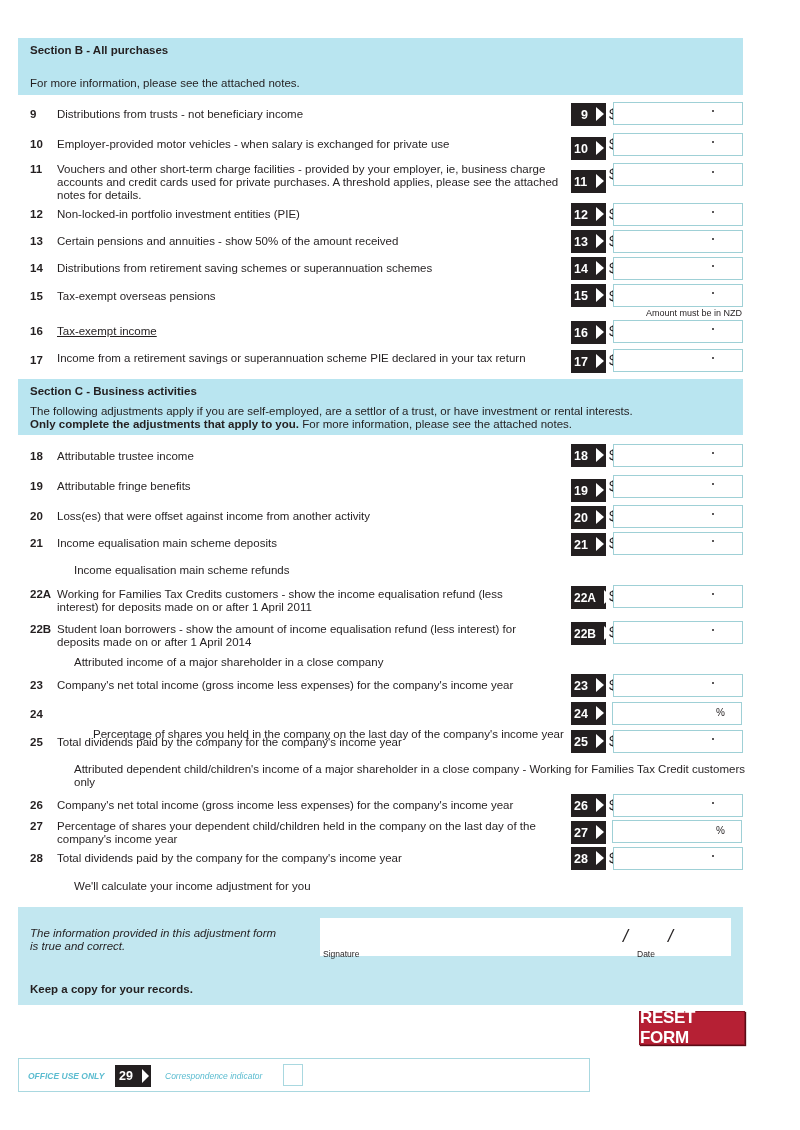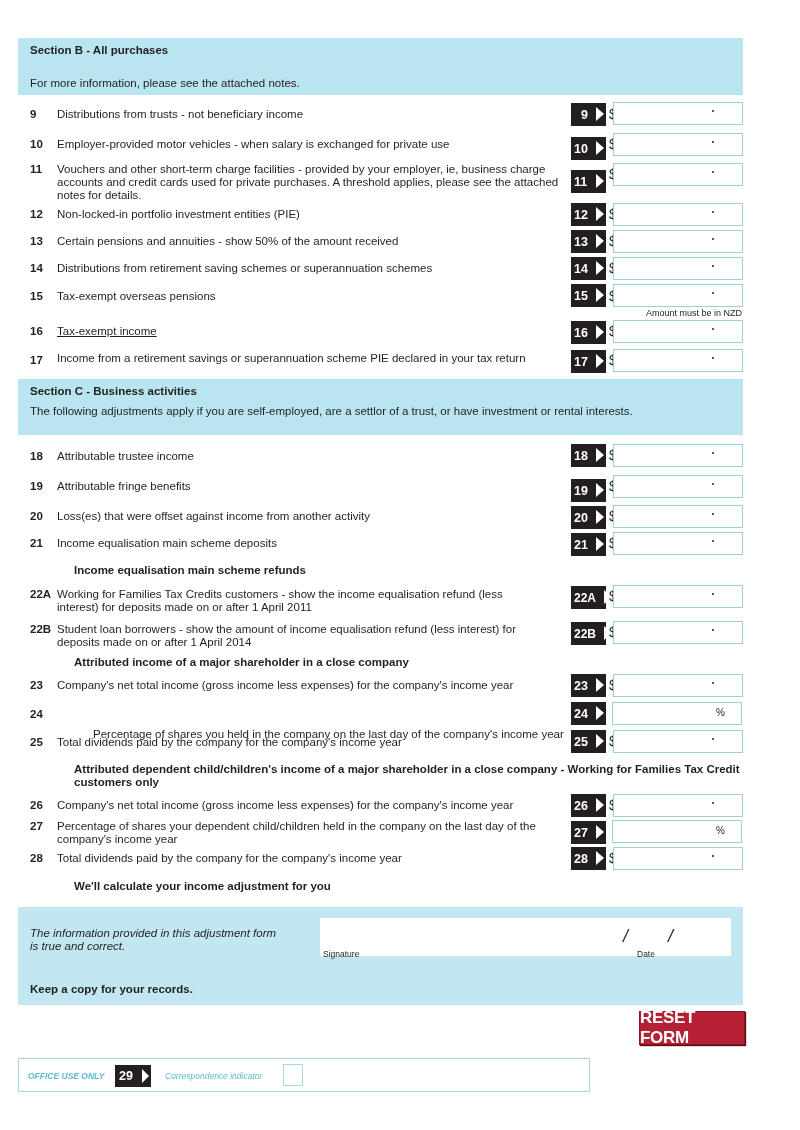--- a/index.html
+++ b/index.html
@@ -2,21 +2,21 @@
 <html><head>
 <meta charset="utf-8">
 <style>
   * { box-sizing: border-box; margin: 0; padding: 0; }
   body { width: 800px; height: 1130px; background: #ffffff; position: relative; font-family: "Liberation Sans", sans-serif; color: #231f20; overflow: hidden; }
   .band { position: absolute; left: 18px; width: 725px; background: #b9e5f0; }
   .band-title { position: absolute; left: 12px; font-size: 11.5px; font-weight: bold; }
   .band-text { position: absolute; left: 12px; font-size: 11.5px; line-height: 13px; }
   .row-num { position: absolute; left: 30px; font-size: 11.5px; font-weight: bold; }
   .row-text { position: absolute; left: 57px; width: 500px; font-size: 11.5px; line-height: 13px; }
-  .subhead { position: absolute; left: 30px; font-size: 11.5px; font-weight: bold; line-height: 13px; width: 720px; padding-left: 44px; }
+  .subhead { position: absolute; left: 30px; font-size: 11.5px; font-weight: normal; line-height: 13px; width: 720px; padding-left: 44px; }
   .box-label { position: absolute; left: 571px; height: 23px; background: #231f20; color: #fff; font-weight: bold; font-size: 12.5px; display: flex; align-items: center; padding-left: 3px; width: 35px; }
   .box-label .arrow { position: absolute; right: 2px; top: 4px; width: 0; height: 0; border-top: 7.5px solid transparent; border-bottom: 7.5px solid transparent; border-left: 8px solid #fff; }
   .dollar { position: absolute; left: 609px; font-size: 14px; color: #231f20; }
   .field { position: absolute; left: 613px; width: 130px; height: 23px; border: 1px solid #9fd0d6; background: #fff; }
   .field .dot { position: absolute; left: 98px; top: 7px; width: 2px; height: 2px; background: #231f20; border-radius: 1px; }
   .field .pct { position: absolute; left: 103px; top: 4px; font-size: 10px; }
   .note { position: absolute; right: 58px; font-size: 9px; }
   .sig-box { position: absolute; left: 320px; top: 918px; width: 411px; height: 38px; background: #fff; }
   .reset { position: absolute; left: 639px; top: 1011px; width: 106px; height: 34px; background: #b62034; color: #fff; font-weight: bold; font-size: 17px; display: flex; align-items: center; justify-content: center; border: 1px solid #8c1425; box-shadow: 1px 1px 1px #5a0c16; letter-spacing: -0.3px; font-family: "Liberation Sans", sans-serif; }
   .office { position: absolute; left: 18px; top: 1058px; width: 572px; height: 34px; border: 1px solid #a9d8e0; }
@@ -143,20 +143,21 @@
     </div>
   <div class="dollar" style="top:352px;">$</div>
   <div class="field" style="top:349px;">
       <i class="dot"></i>
     </div>
 </div>
 
 <div class="band" style="top:379px;height:56px;">
   <div class="band-title" style="top:6px;text-align:center;">Section C - Business activities</div>
   <div class="band-text" style="top:26px;">The following adjustments apply if you are self-employed, are a settlor of a trust, or have investment or rental interests.</div>
+  <div class="band-text" style="top:39px;"><b>Only complete the adjustments that apply to you.</b><span> For more information, please see the attached notes.</span></div>
 </div>
 
 <div>
   <div class="row-num" style="top:450px;">18</div>
   <div class="row-text" style="top:450px;">Attributable trustee income</div>
   <div class="box-label" style="top:444px;">
       <span>18</span>
       <i class="arrow"></i>
     </div>
   <div class="dollar" style="top:447px;">$</div>

